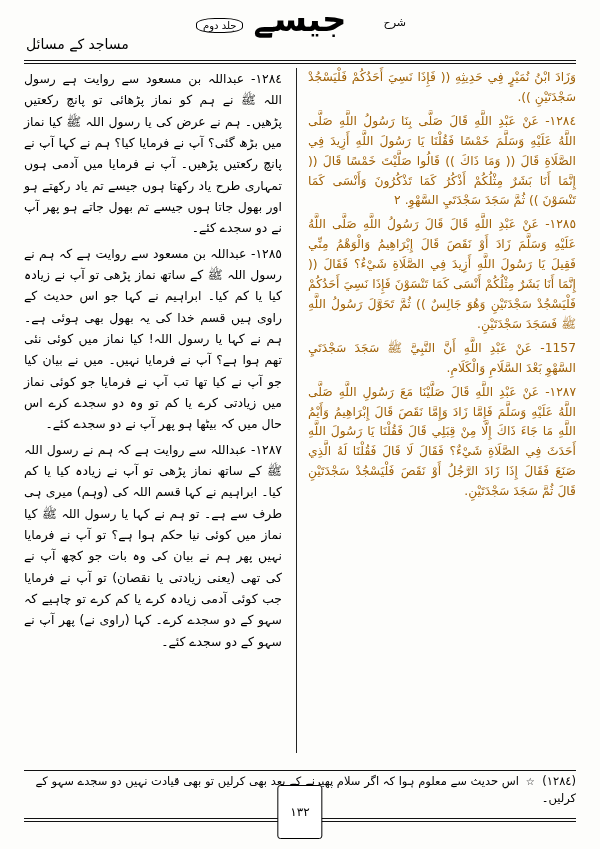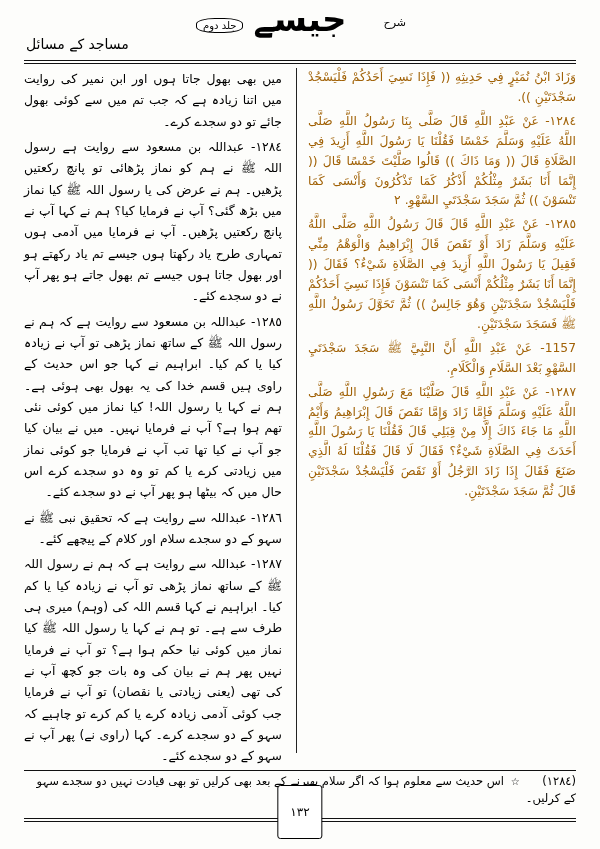--- a/index.html
+++ b/index.html
@@ -139,21 +139,21 @@
     right: 24px;
     bottom: 42px;
     height: 34px;
     direction: rtl;
     font-size: 11.5px;
     line-height: 1.5;
     color: #000;
   }
   .footnote .fn-num {
     display: inline-block;
-    margin-left: 19px;
+    margin-left: 4px;
   }
   .footnote .star {
     font-size: 10px;
     margin-left: 3px;
   }
 
   
   .page-number {
     position: absolute;
     bottom: 10px;
@@ -203,24 +203,22 @@
 
     <div class="col col-ar">
       <p class="para">وَزَادَ ابْنُ نُمَيْرٍ فِي حَدِيثِهِ (( فَإِذَا نَسِيَ أَحَدُكُمْ فَلْيَسْجُدْ سَجْدَتَيْنِ )).</p>
       <p class="para">١٢٨٤- عَنْ عَبْدِ اللَّهِ قَالَ صَلَّى بِنَا رَسُولُ اللَّهِ صَلَّى اللَّهُ عَلَيْهِ وَسَلَّمَ خَمْسًا فَقُلْنَا يَا رَسُولَ اللَّهِ أَزِيدَ فِي الصَّلَاةِ قَالَ (( وَمَا ذَاكَ )) قَالُوا صَلَّيْتَ خَمْسًا قَالَ (( إِنَّمَا أَنَا بَشَرٌ مِثْلُكُمْ أَذْكُرُ كَمَا تَذْكُرُونَ وَأَنْسَى كَمَا تَنْسَوْنَ )) ثُمَّ سَجَدَ سَجْدَتَيِ السَّهْوِ. ٢</p>
       <p class="para">١٢٨٥- عَنْ عَبْدِ اللَّهِ قَالَ قَالَ رَسُولُ اللَّهِ صَلَّى اللَّهُ عَلَيْهِ وَسَلَّمَ زَادَ أَوْ نَقَصَ قَالَ إِبْرَاهِيمُ وَالْوَهْمُ مِنِّي فَقِيلَ يَا رَسُولَ اللَّهِ أَزِيدَ فِي الصَّلَاةِ شَيْءٌ؟ فَقَالَ (( إِنَّمَا أَنَا بَشَرٌ مِثْلُكُمْ أَنْسَى كَمَا تَنْسَوْنَ فَإِذَا نَسِيَ أَحَدُكُمْ فَلْيَسْجُدْ سَجْدَتَيْنِ وَهُوَ جَالِسٌ )) ثُمَّ تَحَوَّلَ رَسُولُ اللَّهِ ﷺ فَسَجَدَ سَجْدَتَيْنِ.</p>
       <p class="para">1157- عَنْ عَبْدِ اللَّهِ أَنَّ النَّبِيَّ ﷺ سَجَدَ سَجْدَتَيِ السَّهْوِ بَعْدَ السَّلَامِ وَالْكَلَامِ.</p>
       <p class="para">١٢٨٧- عَنْ عَبْدِ اللَّهِ قَالَ صَلَّيْنَا مَعَ رَسُولِ اللَّهِ صَلَّى اللَّهُ عَلَيْهِ وَسَلَّمَ فَإِمَّا زَادَ وَإِمَّا نَقَصَ قَالَ إِبْرَاهِيمُ وَأَيْمُ اللَّهِ مَا جَاءَ ذَاكَ إِلَّا مِنْ قِبَلِي قَالَ فَقُلْنَا يَا رَسُولَ اللَّهِ أَحَدَثَ فِي الصَّلَاةِ شَيْءٌ؟ فَقَالَ لَا قَالَ فَقُلْنَا لَهُ الَّذِي صَنَعَ فَقَالَ إِذَا زَادَ الرَّجُلُ أَوْ نَقَصَ فَلْيَسْجُدْ سَجْدَتَيْنِ قَالَ ثُمَّ سَجَدَ سَجْدَتَيْنِ.</p>
     </div>
 
     <div class="col col-ur">
-      <p class="para">میں بھی بھول جاتا ہوں اور ابن نمیر کی روایت میں اتنا زیادہ ہے کہ جب تم میں سے کوئی بھول جائے تو دو سجدے کرے۔</p>
       <p class="para">١٢٨٤- عبداللہ بن مسعود سے روایت ہے رسول اللہ ﷺ نے ہم کو نماز پڑھائی تو پانچ رکعتیں پڑھیں۔ ہم نے عرض کی یا رسول اللہ ﷺ کیا نماز میں بڑھ گئی؟ آپ نے فرمایا کیا؟ ہم نے کہا آپ نے پانچ رکعتیں پڑھیں۔ آپ نے فرمایا میں آدمی ہوں تمہاری طرح یاد رکھتا ہوں جیسے تم یاد رکھتے ہو اور بھول جاتا ہوں جیسے تم بھول جاتے ہو پھر آپ نے دو سجدے کئے۔</p>
       <p class="para">١٢٨٥- عبداللہ بن مسعود سے روایت ہے کہ ہم نے رسول اللہ ﷺ کے ساتھ نماز پڑھی تو آپ نے زیادہ کیا یا کم کیا۔ ابراہیم نے کہا جو اس حدیث کے راوی ہیں قسم خدا کی یہ بھول بھی ہوئی ہے۔ ہم نے کہا یا رسول اللہ! کیا نماز میں کوئی نئی تھم ہوا ہے؟ آپ نے فرمایا نہیں۔ میں نے بیان کیا جو آپ نے کیا تھا تب آپ نے فرمایا جو کوئی نماز میں زیادتی کرے یا کم تو وہ دو سجدے کرے اس حال میں کہ بیٹھا ہو پھر آپ نے دو سجدے کئے۔</p>
-      <p class="para">١٢٨٦- عبداللہ سے روایت ہے کہ تحقیق نبی ﷺ نے سہو کے دو سجدے سلام اور کلام کے پیچھے کئے۔</p>
       <p class="para">١٢٨٧- عبداللہ سے روایت ہے کہ ہم نے رسول اللہ ﷺ کے ساتھ نماز پڑھی تو آپ نے زیادہ کیا یا کم کیا۔ ابراہیم نے کہا قسم اللہ کی (وہم) میری ہی طرف سے ہے۔ تو ہم نے کہا یا رسول اللہ ﷺ کیا نماز میں کوئی نیا حکم ہوا ہے؟ تو آپ نے فرمایا نہیں پھر ہم نے بیان کی وہ بات جو کچھ آپ نے کی تھی (یعنی زیادتی یا نقصان) تو آپ نے فرمایا جب کوئی آدمی زیادہ کرے یا کم کرے تو چاہیے کہ سہو کے دو سجدے کرے۔ کہا (راوی نے) پھر آپ نے سہو کے دو سجدے کئے۔</p>
     </div>
   </div>
 
   <div class="footnote-rule"></div>
   <div class="footnote">
     <span class="fn-num">(١٢٨٤)</span>
     <span class="star">☆</span>
     <span>اس حدیث سے معلوم ہوا کہ اگر سلام پھیرنے کے بعد بھی کرلیں تو بھی قیادت نہیں دو سجدے سہو کے کرلیں۔</span>
   </div>

